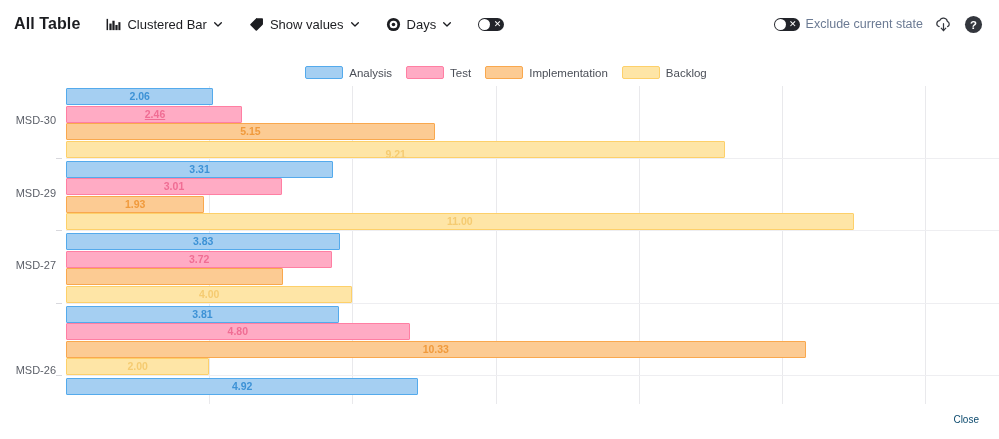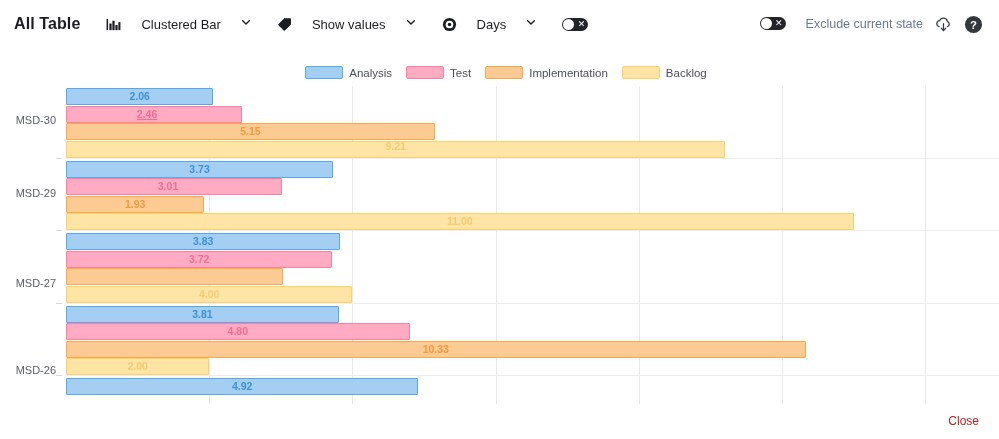--- a/index.html
+++ b/index.html
@@ -14,21 +14,21 @@
   
   .toolbar {
     position: absolute; top: 0; left: 0; width: 999px; height: 48px;
     display: flex; align-items: center; padding: 0 14px;
   }
   .title {
     font-size: 16px; font-weight: bold; color: #1c1d21;
     letter-spacing: .1px; margin-right: 26px; white-space: nowrap;
   }
   .tb-item {
-    display: flex; align-items: flex-start; gap: 20px;
+    display: flex; align-items: center; gap: 6px;
     margin-right: 26px; cursor: pointer; white-space: nowrap;
   }
   .tb-label { font-size: 13px; color: #1c1d21; }
   .chev { width: 10px; height: 10px; flex: none; color:#1c1d21; }
   .tb-ico { width: 15px; height: 15px; flex:none; display:block; color:#1c1d21; }
 
   .toggle {
     width: 26px; height: 13px; border-radius: 7px; background: #22242a;
     position: relative; flex: none; cursor: pointer;
   }
@@ -75,21 +75,21 @@
   .bar-val {
     position:absolute; top: 0; height: 17px; line-height: 17px;
     font-size: 10.5px; font-weight: bold; text-align:center;
     transform: translateX(-50%); white-space:nowrap; pointer-events:none;
   }
 
   
   .footer { position:absolute; left:0; bottom:0; width:999px; height: 36px; }
   .close-btn {
     position:absolute; right: 14px; top: 8px;
-    font-size: 12px; color:#b91c1c; cursor:pointer; padding: 3px 6px;
+    font-size: 10px; color:#0c4a6e; cursor:pointer; padding: 3px 6px;
   }
 </style>
 </head>
 <body>
 
 <div id="app">
 
   <div class="toolbar">
     <div class="title">All Table</div>
 
@@ -184,45 +184,45 @@
         <span class="lg-text">Backlog</span>
       </div>
     </div>
 
   <div class="chart">
     <div class="ylabels">
         <div class="ylabel" style="top: 34.25px; color: rgb(91, 95, 104);">MSD-30</div>
         <div class="ytick" style="top: 71.5px;"></div>
         <div class="ylabel" style="top: 106.75px; color: rgb(91, 95, 104);">MSD-29</div>
         <div class="ytick" style="top: 144px;"></div>
-        <div class="ylabel" style="top: 179.25px; color: rgb(91, 95, 104); margin-top: 18px;">MSD-27</div>
+        <div class="ylabel" style="top: 179.25px; color: rgb(91, 95, 104);">MSD-27</div>
         <div class="ytick" style="top: 216.5px;"></div>
         <div class="ylabel" style="top: 251.75px; color: rgb(91, 95, 104); margin-top: 32px;">MSD-26</div>
         <div class="ytick" style="top: 289px;"></div>
       </div>
     <div class="plot">
         <div class="gridline" style="left: 143.2px; background: rgb(233, 233, 236);"></div>
         <div class="gridline" style="left: 286.4px; background: rgb(233, 233, 236);"></div>
         <div class="gridline" style="left: 429.6px; background: rgb(233, 233, 236);"></div>
         <div class="gridline" style="left: 572.8px; background: rgb(233, 233, 236);"></div>
         <div class="gridline" style="left: 716px; background: rgb(233, 233, 236);"></div>
         <div class="gridline" style="left: 859.2px; background: rgb(233, 233, 236);"></div>
         <div class="bar" style="left: 0px; top: 2px; width: 147.496px; background: rgb(165, 207, 242); border-color: rgb(84, 170, 236);"></div>
         <div class="bar-val" style="left: 73.748px; top: 2px; color: rgb(61, 146, 214);">2.06</div>
         <div class="bar" style="left: 0px; top: 19.6px; width: 176.136px; background: rgb(255, 171, 196); border-color: rgb(255, 127, 163);"></div>
-        <div class="bar-val" style="left: 81px; top: 19.6px; color: rgb(240, 109, 148); text-decoration: underline;">2.46</div>
+        <div class="bar-val" style="left: 89px; top: 19.6px; color: rgb(240, 109, 148); text-decoration: underline;">2.46</div>
         <div class="bar" style="left: 0px; top: 37.2px; width: 368.74px; background: rgb(252, 203, 147); border-color: rgb(249, 168, 78);"></div>
         <div class="bar-val" style="left: 184.37px; top: 37.2px; color: rgb(240, 154, 60);">5.15</div>
         <div class="bar" style="left: 0px; top: 54.8px; width: 659.436px; background: rgb(254, 229, 166); border-color: rgb(253, 208, 106);"></div>
-        <div class="bar-val" style="left: 329.718px; top: 52px; color: rgb(245, 203, 113);">9.21</div>
+        <div class="bar-val" style="left: 329.718px; top: 60px; color: rgb(245, 203, 113);">9.21</div>
         <div class="cat-sep" style="top: 71.5px;"></div>
         <div class="bar" style="left: 0px; top: 74.5px; width: 267.068px; background: rgb(165, 207, 242); border-color: rgb(84, 170, 236);"></div>
-        <div class="bar-val" style="left: 133.534px; top: 74.5px; color: rgb(61, 146, 214);">3.73</div>
+        <div class="bar-val" style="left: 133.534px; top: 74.5px; color: rgb(61, 146, 214);">3.31</div>
         <div class="bar" style="left: 0px; top: 92.1px; width: 215.516px; background: rgb(255, 171, 196); border-color: rgb(255, 127, 163);"></div>
-        <div class="bar-val" style="left: 102px; top: 92.1px; color: rgb(240, 109, 148); text-align: right;">3.01</div>
+        <div class="bar-val" style="left: 108px; top: 92.1px; color: rgb(240, 109, 148); text-align: right;">3.01</div>
         <div class="bar" style="left: 0px; top: 109.7px; width: 138.188px; background: rgb(252, 203, 147); border-color: rgb(249, 168, 78);"></div>
         <div class="bar-val" style="left: 69.094px; top: 109.7px; color: rgb(240, 154, 60);">1.93</div>
         <div class="bar" style="left: 0px; top: 127.3px; width: 787.6px; background: rgb(254, 229, 166); border-color: rgb(253, 208, 106);"></div>
         <div class="bar-val" style="left: 393.8px; top: 127.3px; color: rgb(245, 203, 113);">11.00</div>
         <div class="cat-sep" style="top: 144px;"></div>
         <div class="bar" style="left: 0px; top: 147px; width: 274.228px; background: rgb(165, 207, 242); border-color: rgb(84, 170, 236);"></div>
         <div class="bar-val" style="left: 137.114px; top: 147px; color: rgb(61, 146, 214); text-align: center;">3.83</div>
         <div class="bar" style="left: 0px; top: 164.6px; width: 266.352px; background: rgb(255, 171, 196); border-color: rgb(255, 127, 163);"></div>
         <div class="bar-val" style="left: 133.176px; top: 164.6px; color: rgb(240, 109, 148);">3.72</div>
         <div class="bar" style="left: 0px; top: 182.2px; width: 216.948px; background: rgb(252, 203, 147); border-color: rgb(249, 168, 78);"></div>

